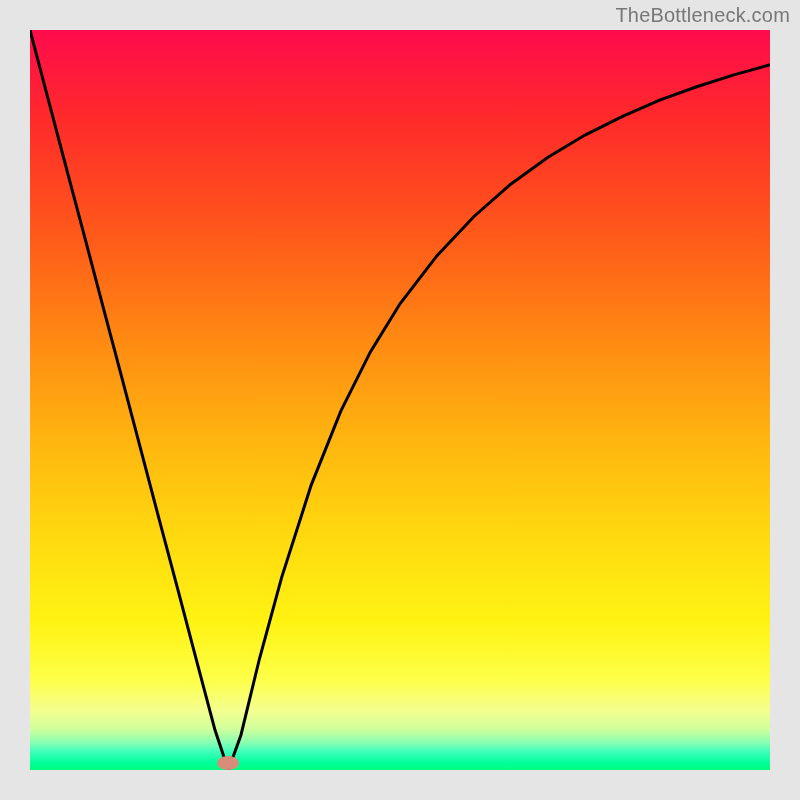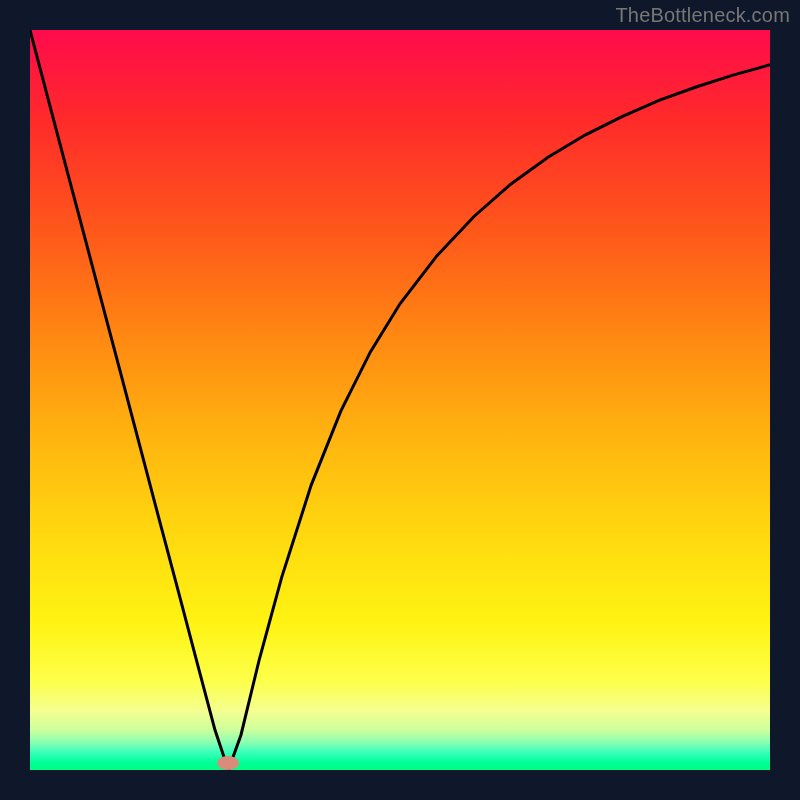--- a/index.html
+++ b/index.html
@@ -9,21 +9,21 @@
     height: 800px;
     background: #000;
     overflow: hidden;
   }
   .frame {
     position: absolute;
     top: 0;
     left: 0;
     width: 800px;
     height: 800px;
-    background: #0f172a;
+    background: #e5e5e5;
   }
   .plot-area {
     position: absolute;
     left: 30px;
     top: 30px;
     width: 740px;
     height: 740px;
     background: linear-gradient(
       to bottom,
       #ff0b4c 0%,

